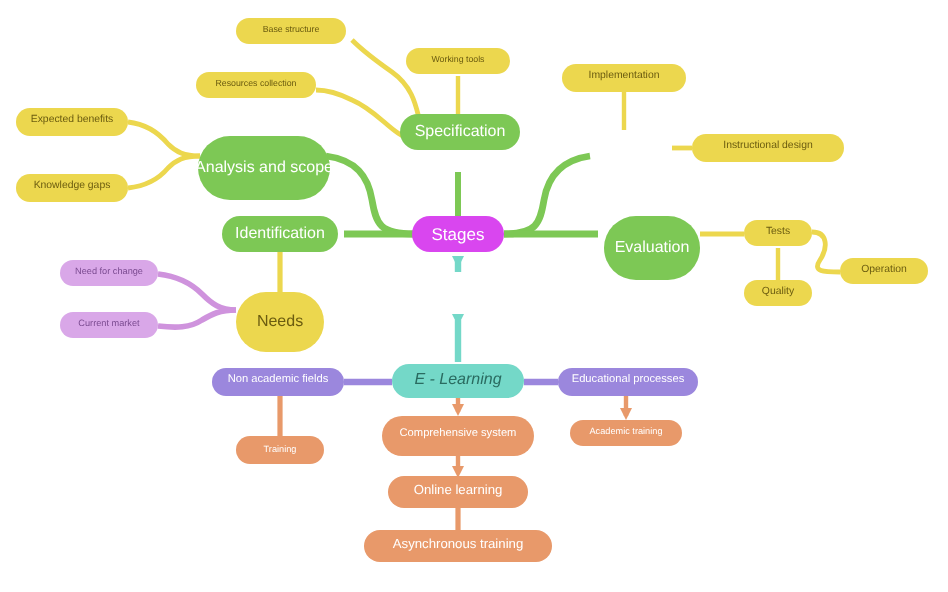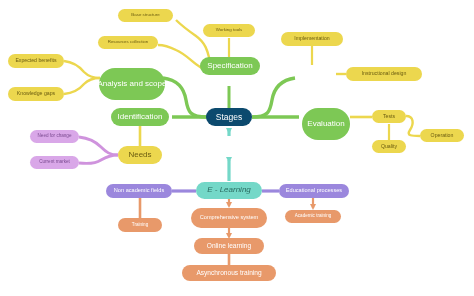--- a/index.html
+++ b/index.html
@@ -40,21 +40,21 @@
 
   
   .n-center {
     background: #efa7ef;
     color: #7a2b8f;
     font-weight: bold;
     font-size: 9.5px;
     border-radius: 10px;
   }
   .n-stages {
-    background: #0c4a6e;
+    background: #d946ef;
     color: #ffffff;
     font-size: 8.5px;
   }
   .n-green {
     background: #7dc855;
     color: #ffffff;
     font-size: 8px;
     align-items: center;
   }
   .n-yellow {
@@ -218,21 +218,21 @@
   </div>
 
   <div class="node n-yellow" style="left:372px; top:140px; width:34px; height:13px;">
     <span>Quality</span>
   </div>
 
   <div class="node n-yellow" style="left:420px; top:129px; width:44px; height:13px;">
     <span>Operation</span>
   </div>
 
-  <div class="node n-needs" style="left:118px; top:146px; width:44px; height:18px;">
+  <div class="node n-needs" style="left:118px; top:146px; width:44px; height:30px;">
     <span>Needs</span>
   </div>
 
   <div class="node n-violet-sm" style="left:30px; top:130px; width:49px; height:13px;">
     <span>Need for change</span>
   </div>
 
   <div class="node n-violet-sm" style="left:30px; top:156px; width:49px; height:13px;">
     <span>Current market</span>
   </div>

